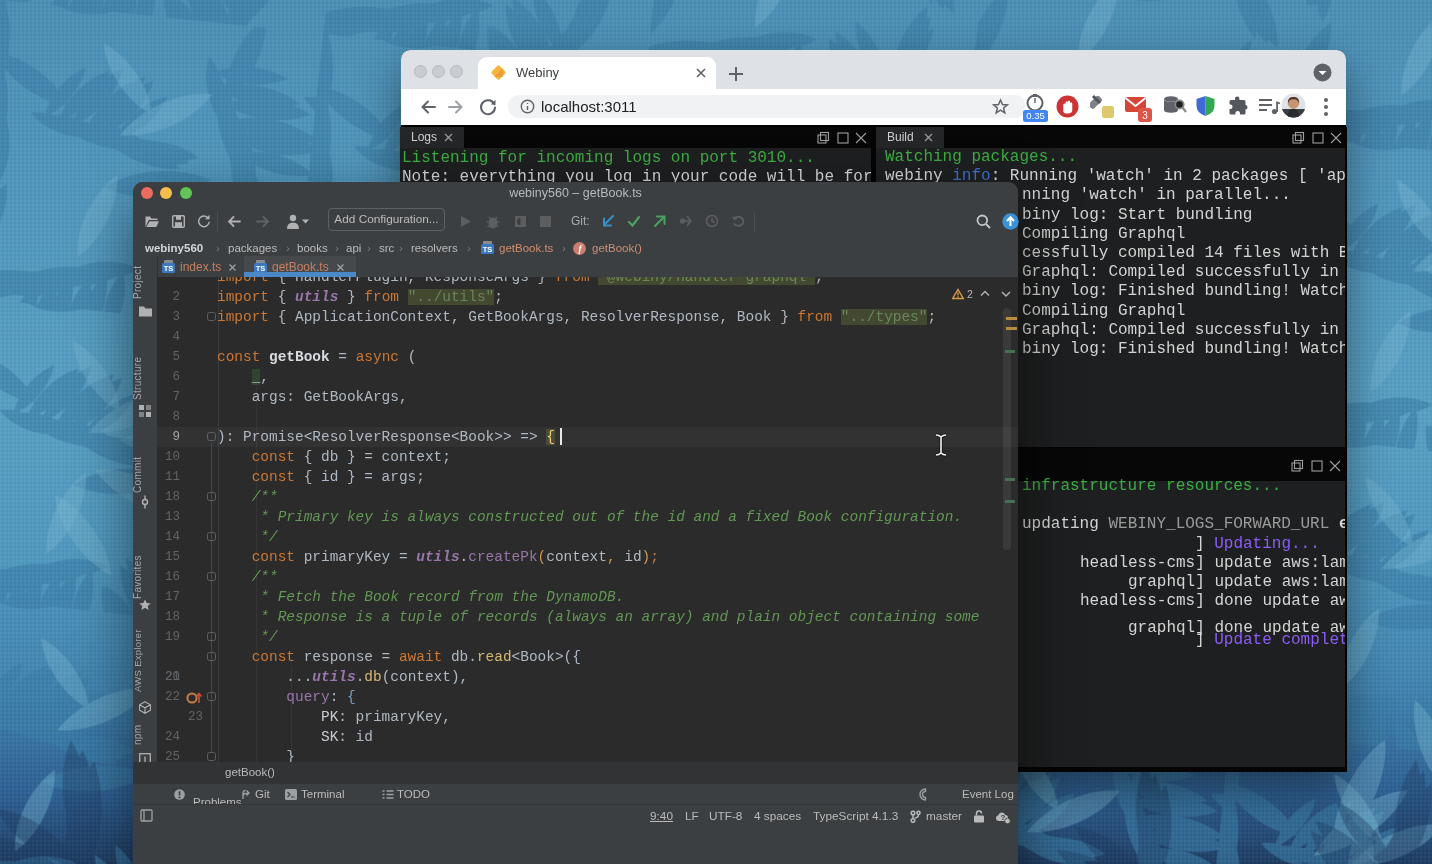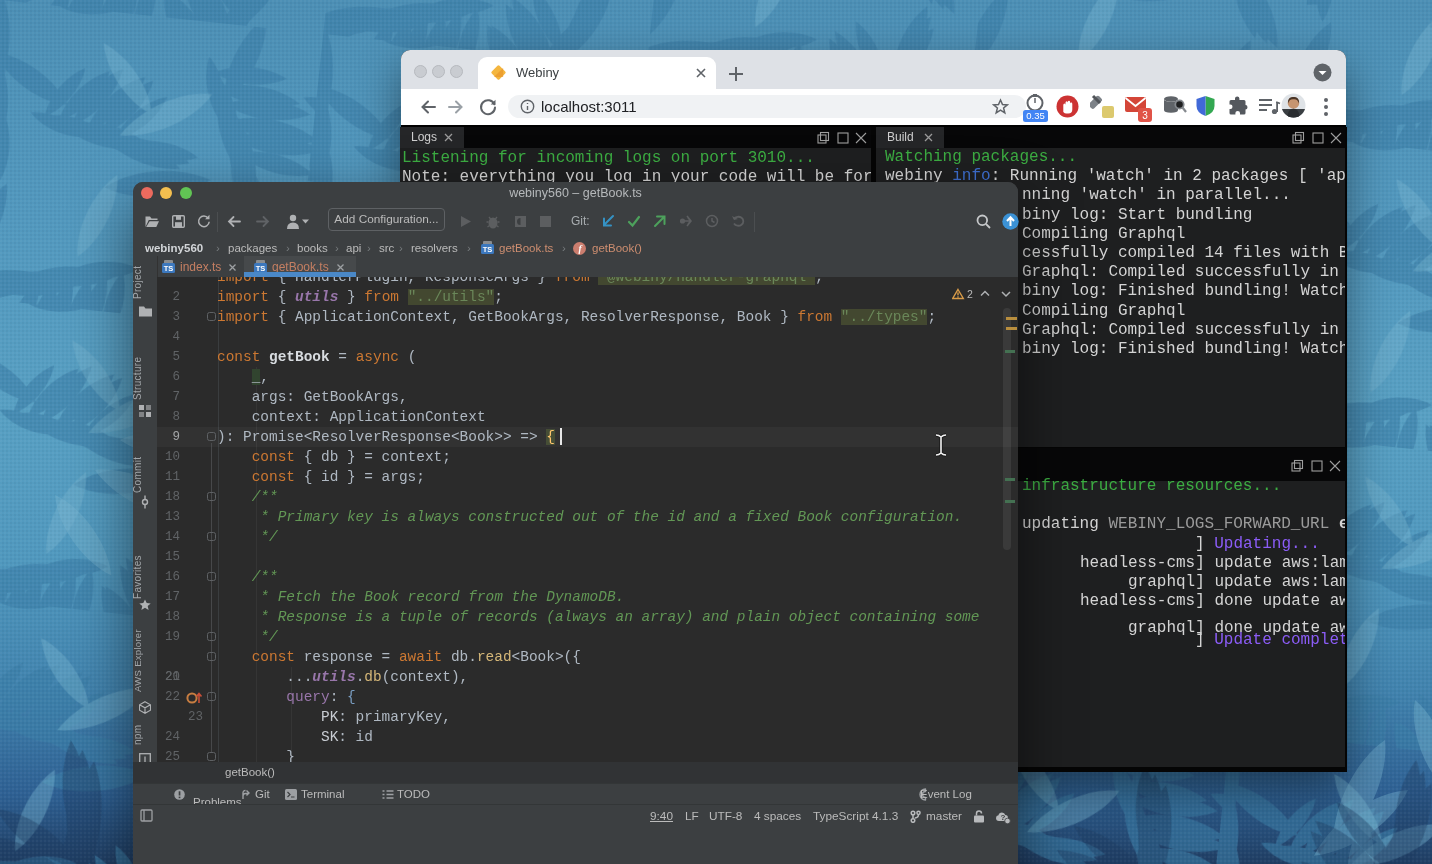--- a/index.html
+++ b/index.html
@@ -484,27 +484,27 @@
       <div class="ln" style="top:430px;padding-left:23px;">23</div>
       <div class="ln" style="top:450px;">24</div>
       <div class="ln" style="top:470px;">25</div>
  <div class="abs" style="left:99px;top:90px;width:1px;height:395px;background:rgba(255,255,255,0.05);"></div>
  <div class="abs" style="left:134px;top:390px;width:1px;height:95px;background:rgba(255,255,255,0.05);"></div>
  <div class="cl" style="top:10px;"><span class="k">import</span> { <span class="pi">utils</span> } <span class="k">from</span> <span class="s sb">"../utils"</span>;</div>
  <div class="cl" style="top:30px;"><span class="k">import</span> { ApplicationContext, GetBookArgs, ResolverResponse, Book } <span class="k">from</span> <span class="s sb">"../types"</span>;</div>
  <div class="cl" style="top:70px;"><span class="k">const</span> <span style="color:#D8DCE0;font-weight:bold;">getBook</span> = <span class="k">async</span> (</div>
  <div class="cl" style="top:90px;">    <span style="background:#31442F;">_</span>,</div>
  <div class="cl" style="top:110px;">    args: GetBookArgs,</div>
- <div class="cl" style="top:130px;">    context: ApplicationContext</div>
  <div class="cl" style="top:150px;">): Promise&lt;ResolverResponse&lt;Book&gt;&gt; =&gt; <span style="color:#FFC66D;background:rgba(100,120,60,.4);">{</span></div>
  <div class="cl" style="top:170px;">    <span class="k">const</span> { db } = context;</div>
  <div class="cl" style="top:190px;">    <span class="k">const</span> { id } = args;</div>
  <div class="cl c" style="top:210px;">    /**</div>
  <div class="cl c" style="top:230px;">     * Primary key is always constructed out of the id and a fixed Book configuration.</div>
  <div class="cl c" style="top:250px;">     */</div>
+ <div class="cl" style="top:270px;">    <span class="k">const</span> primaryKey = <span class="pi">utils</span>.<span class="pu">createPk</span><span class="pa">(</span>context<span class="pa">,</span> id<span class="pa">)</span><span class="k">;</span></div>
  <div class="cl c" style="top:290px;">    /**</div>
  <div class="cl c" style="top:310px;">     * Fetch the Book record from the DynamoDB.</div>
  <div class="cl c" style="top:330px;">     * Response is a tuple of records (always an array) and plain object containing some</div>
  <div class="cl c" style="top:350px;">     */</div>
  <div class="cl" style="top:390px;">        ...<span class="pi">utils</span>.<span class="fn">db</span>(context),</div>
  <div class="cl" style="top:370px;">    <span class="k">const</span> response = <span class="k">await</span> db.<span class="fn">read</span>&lt;Book&gt;({</div>
  <div class="cl" style="top:410px;">        <span class="pu">query</span>: <span style="color:#7A9EC2;">{</span></div>
  <div class="cl" style="top:430px;">            <span style="color:#C8CCD2;">PK</span>: primaryKey,</div>
  <div class="cl" style="top:450px;">            <span style="color:#C8CCD2;">SK</span>: id</div>
  <div class="cl" style="top:470px;">        }</div>
@@ -561,21 +561,21 @@
         <path d="M2.5,3 L5,5.5 L2.5,8 M6,8 L9.5,8" stroke="#3C3F41" stroke-width="1.2" fill="none"></path>
       </svg>
  <div class="tw" style="left:168px;">Terminal</div>
  <svg class="abs" style="left:249px;top:5px;" width="12" height="11" stroke="#9DA0A3" stroke-width="1.5">
         <path d="M0.5,2 L2.5,2 M0.5,5.5 L2.5,5.5 M0.5,9 L2.5,9 M4.5,2 L11.5,2 M4.5,5.5 L11.5,5.5 M4.5,9 L11.5,9"></path>
       </svg>
  <div class="tw" style="left:264px;">TODO</div>
  <svg class="abs" style="left:786px;top:4px;" width="13" height="13" fill="none" stroke="#9DA0A3" stroke-width="1.4">
         <path d="M6.5,1 A5.5,5.5 0 1 0 6.5,12 L6.5,9.5 A3,3 0 1 1 6.5,3.5 Z" stroke-linejoin="round"></path>
       </svg>
- <div class="tw" style="left:787px;">Event Log</div>
+ <div class="tw" style="left:829px;">Event Log</div>
 </div>
 <div class="abs" style="left:0;top:622px;width:885px;height:21px;background:#3C3F41;border-top:1px solid #333637;box-sizing:border-box;border-radius:0 0 10px 10px;">
  <svg class="abs" style="left:7px;top:4px;" width="13" height="13" fill="none" stroke="#9DA0A3" stroke-width="1.3">
         <rect x="1" y="1" width="11" height="11" rx="1"></rect>
         <path d="M4,1 L4,12"></path>
       </svg>
  <div class="st" style="left:517px;text-decoration:underline;">9:40</div>
  <div class="st" style="left:552px;">LF</div>
  <div class="st" style="left:576px;">UTF-8</div>
  <div class="st" style="left:621px;">4 spaces</div>

